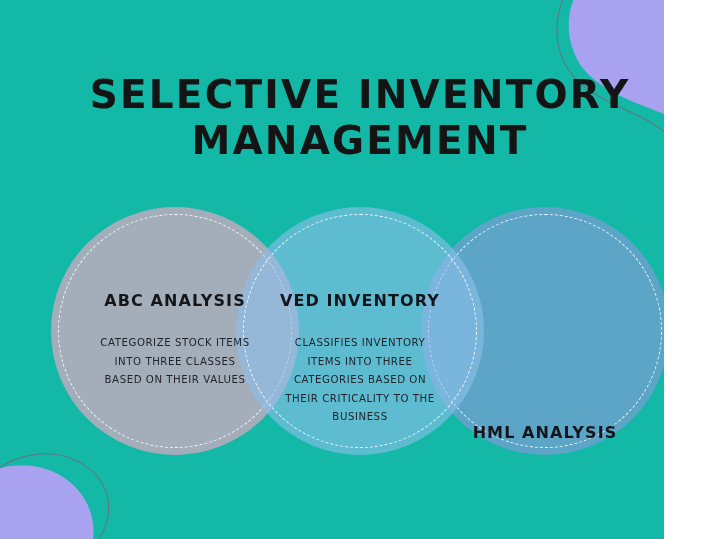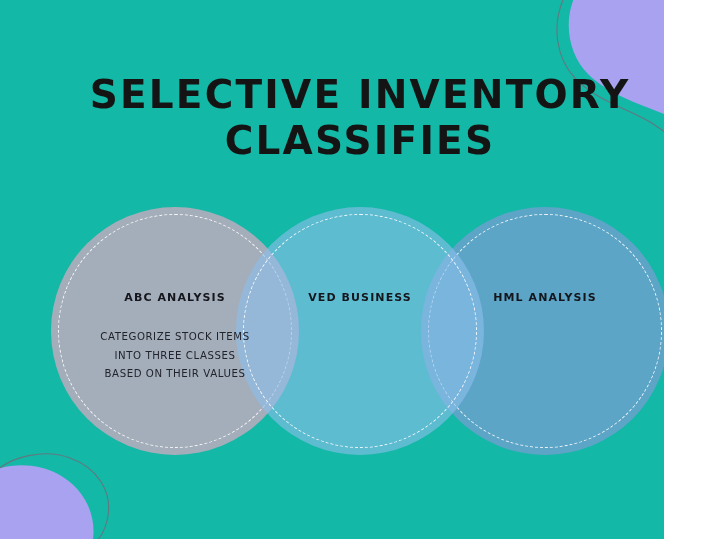--- a/index.html
+++ b/index.html
@@ -103,25 +103,25 @@
     z-index: 5;
     display: flex;
     flex-direction: column;
     align-items: center;
     justify-content: flex-start;
     box-sizing: border-box;
     text-align: center;
   }
   #card-abc { left: 51px;  padding-top: 84px; }
   #card-ved { left: 236px; padding-top: 84px; }
-  #card-hml { left: 421px; padding-top: 84px; }
+  #card-hml { left: 421px; padding-top: 84px; justify-content: flex-end; }
 
   .card-title {
     font-family: "DejaVu Sans", "Liberation Sans", sans-serif;
-    font-size: 11px;
+    font-size: 16px;
     font-weight: 700;
     letter-spacing: 1.1px;
     color: #15161c;
     margin-bottom: 13px;
     white-space: nowrap;
   }
   .card-body {
     font-family: "DejaVu Sans", "Liberation Sans", sans-serif;
     font-size: 10.2px;
     font-weight: 400;
@@ -146,41 +146,42 @@
 
     <path d="M585 -20 C 560 10, 566 52, 588 74 C 612 98, 648 106, 678 120 C 700 130, 720 126, 740 110 L 740 -20 Z" fill="#A9A2F0"></path>
 
     <path d="M-8 475 C 10 455, 46 449, 70 458 C 98 468, 112 492, 108 516 C 105 534, 95 546, 82 552" fill="none" stroke="#6e6d7a" stroke-width="1.1" opacity="0.85"></path>
 
     <path d="M-30 486 C -8 462, 32 460, 58 474 C 86 489, 98 518, 92 545 L 92 570 L -30 570 Z" fill="#A9A2F0"></path>
   </svg>
 
   <div class="title-wrap">
     <span class="title-line">SELECTIVE INVENTORY</span>
-    <span class="title-line">CLASSIFIES</span>
+    <span class="title-line">MANAGEMENT</span>
   </div>
 
   <div class="venn">
     <div class="circle" id="circle-abc">
       <div class="dash-ring"></div>
     </div>
     <div class="circle" id="circle-hml">
       <div class="dash-ring"></div>
     </div>
     <div class="circle" id="circle-ved">
       <div class="dash-ring"></div>
     </div>
   </div>
 
   <div class="card" id="card-abc">
     <div class="card-title">ABC ANALYSIS</div>
     <div class="card-body">CATEGORIZE STOCK ITEMS INTO THREE CLASSES BASED ON THEIR VALUES</div>
   </div>
 
   <div class="card" id="card-ved">
-    <div class="card-title">VED BUSINESS</div>
+    <div class="card-title">VED INVENTORY</div>
+    <div class="card-body">CLASSIFIES INVENTORY ITEMS INTO THREE CATEGORIES BASED ON THEIR CRITICALITY TO THE BUSINESS</div>
   </div>
 
   <div class="card" id="card-hml">
     <div class="card-title">HML ANALYSIS</div>
   </div>
 
 </div>
 
 </body></html>

